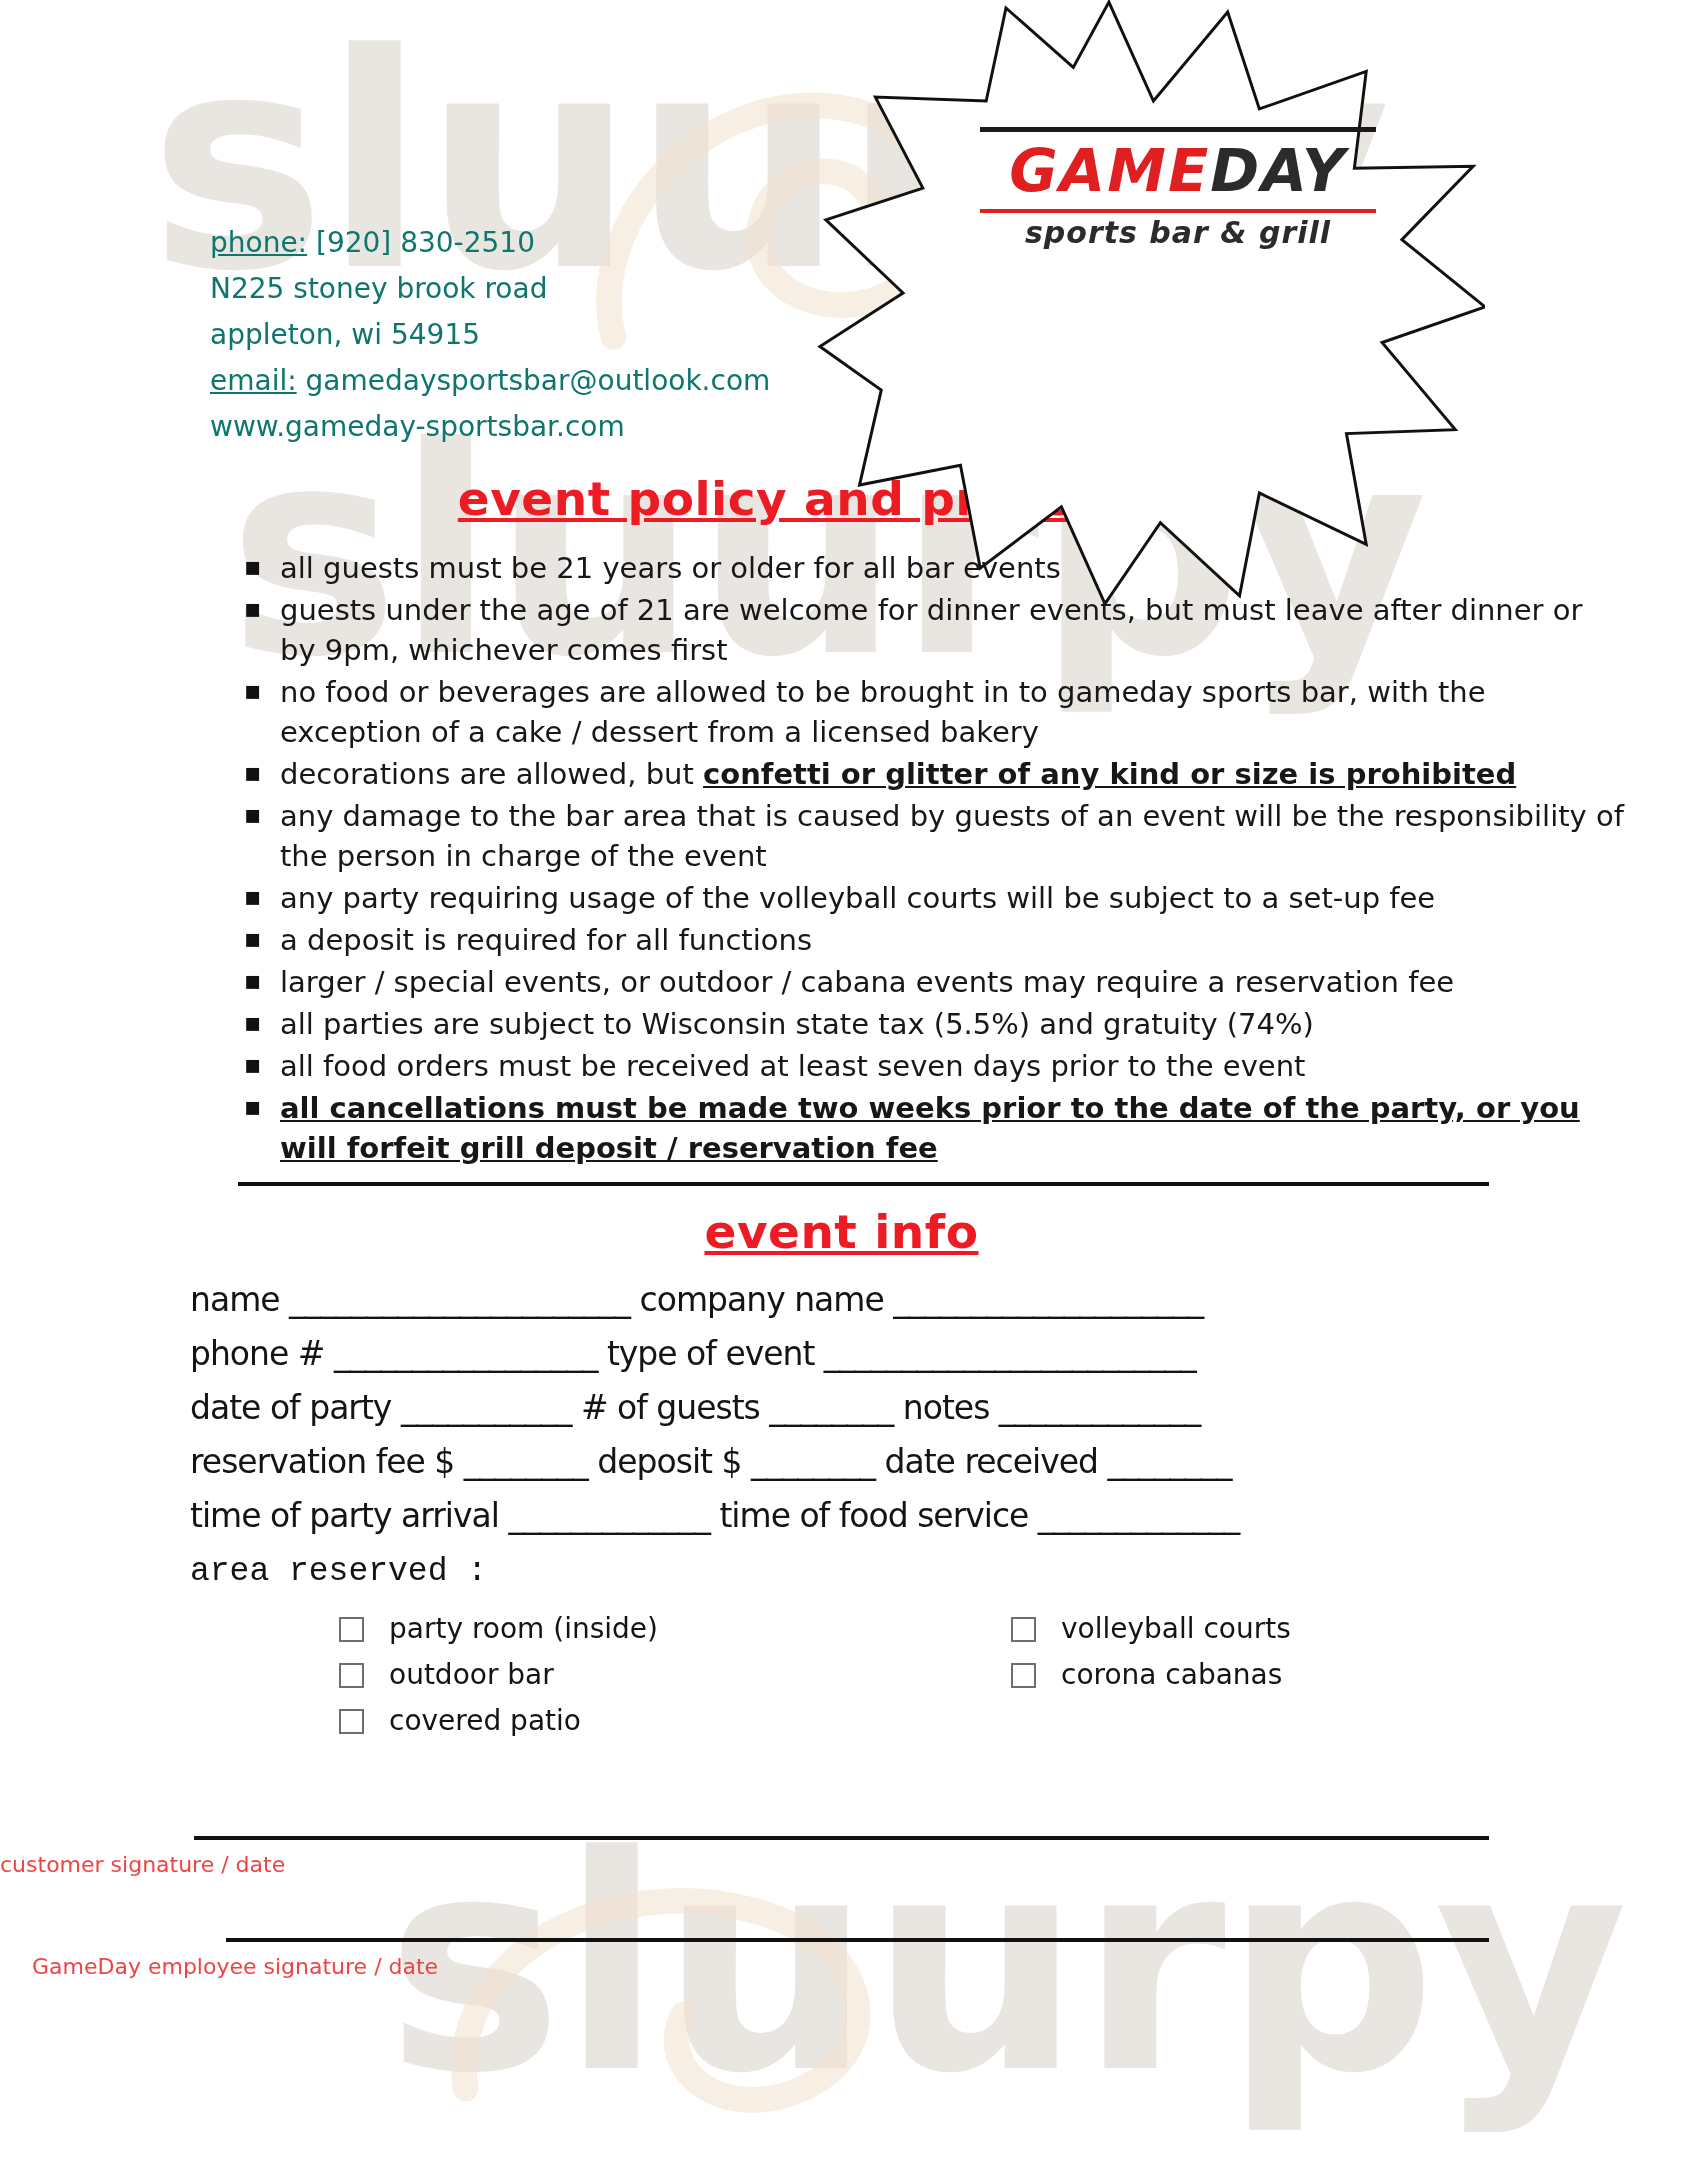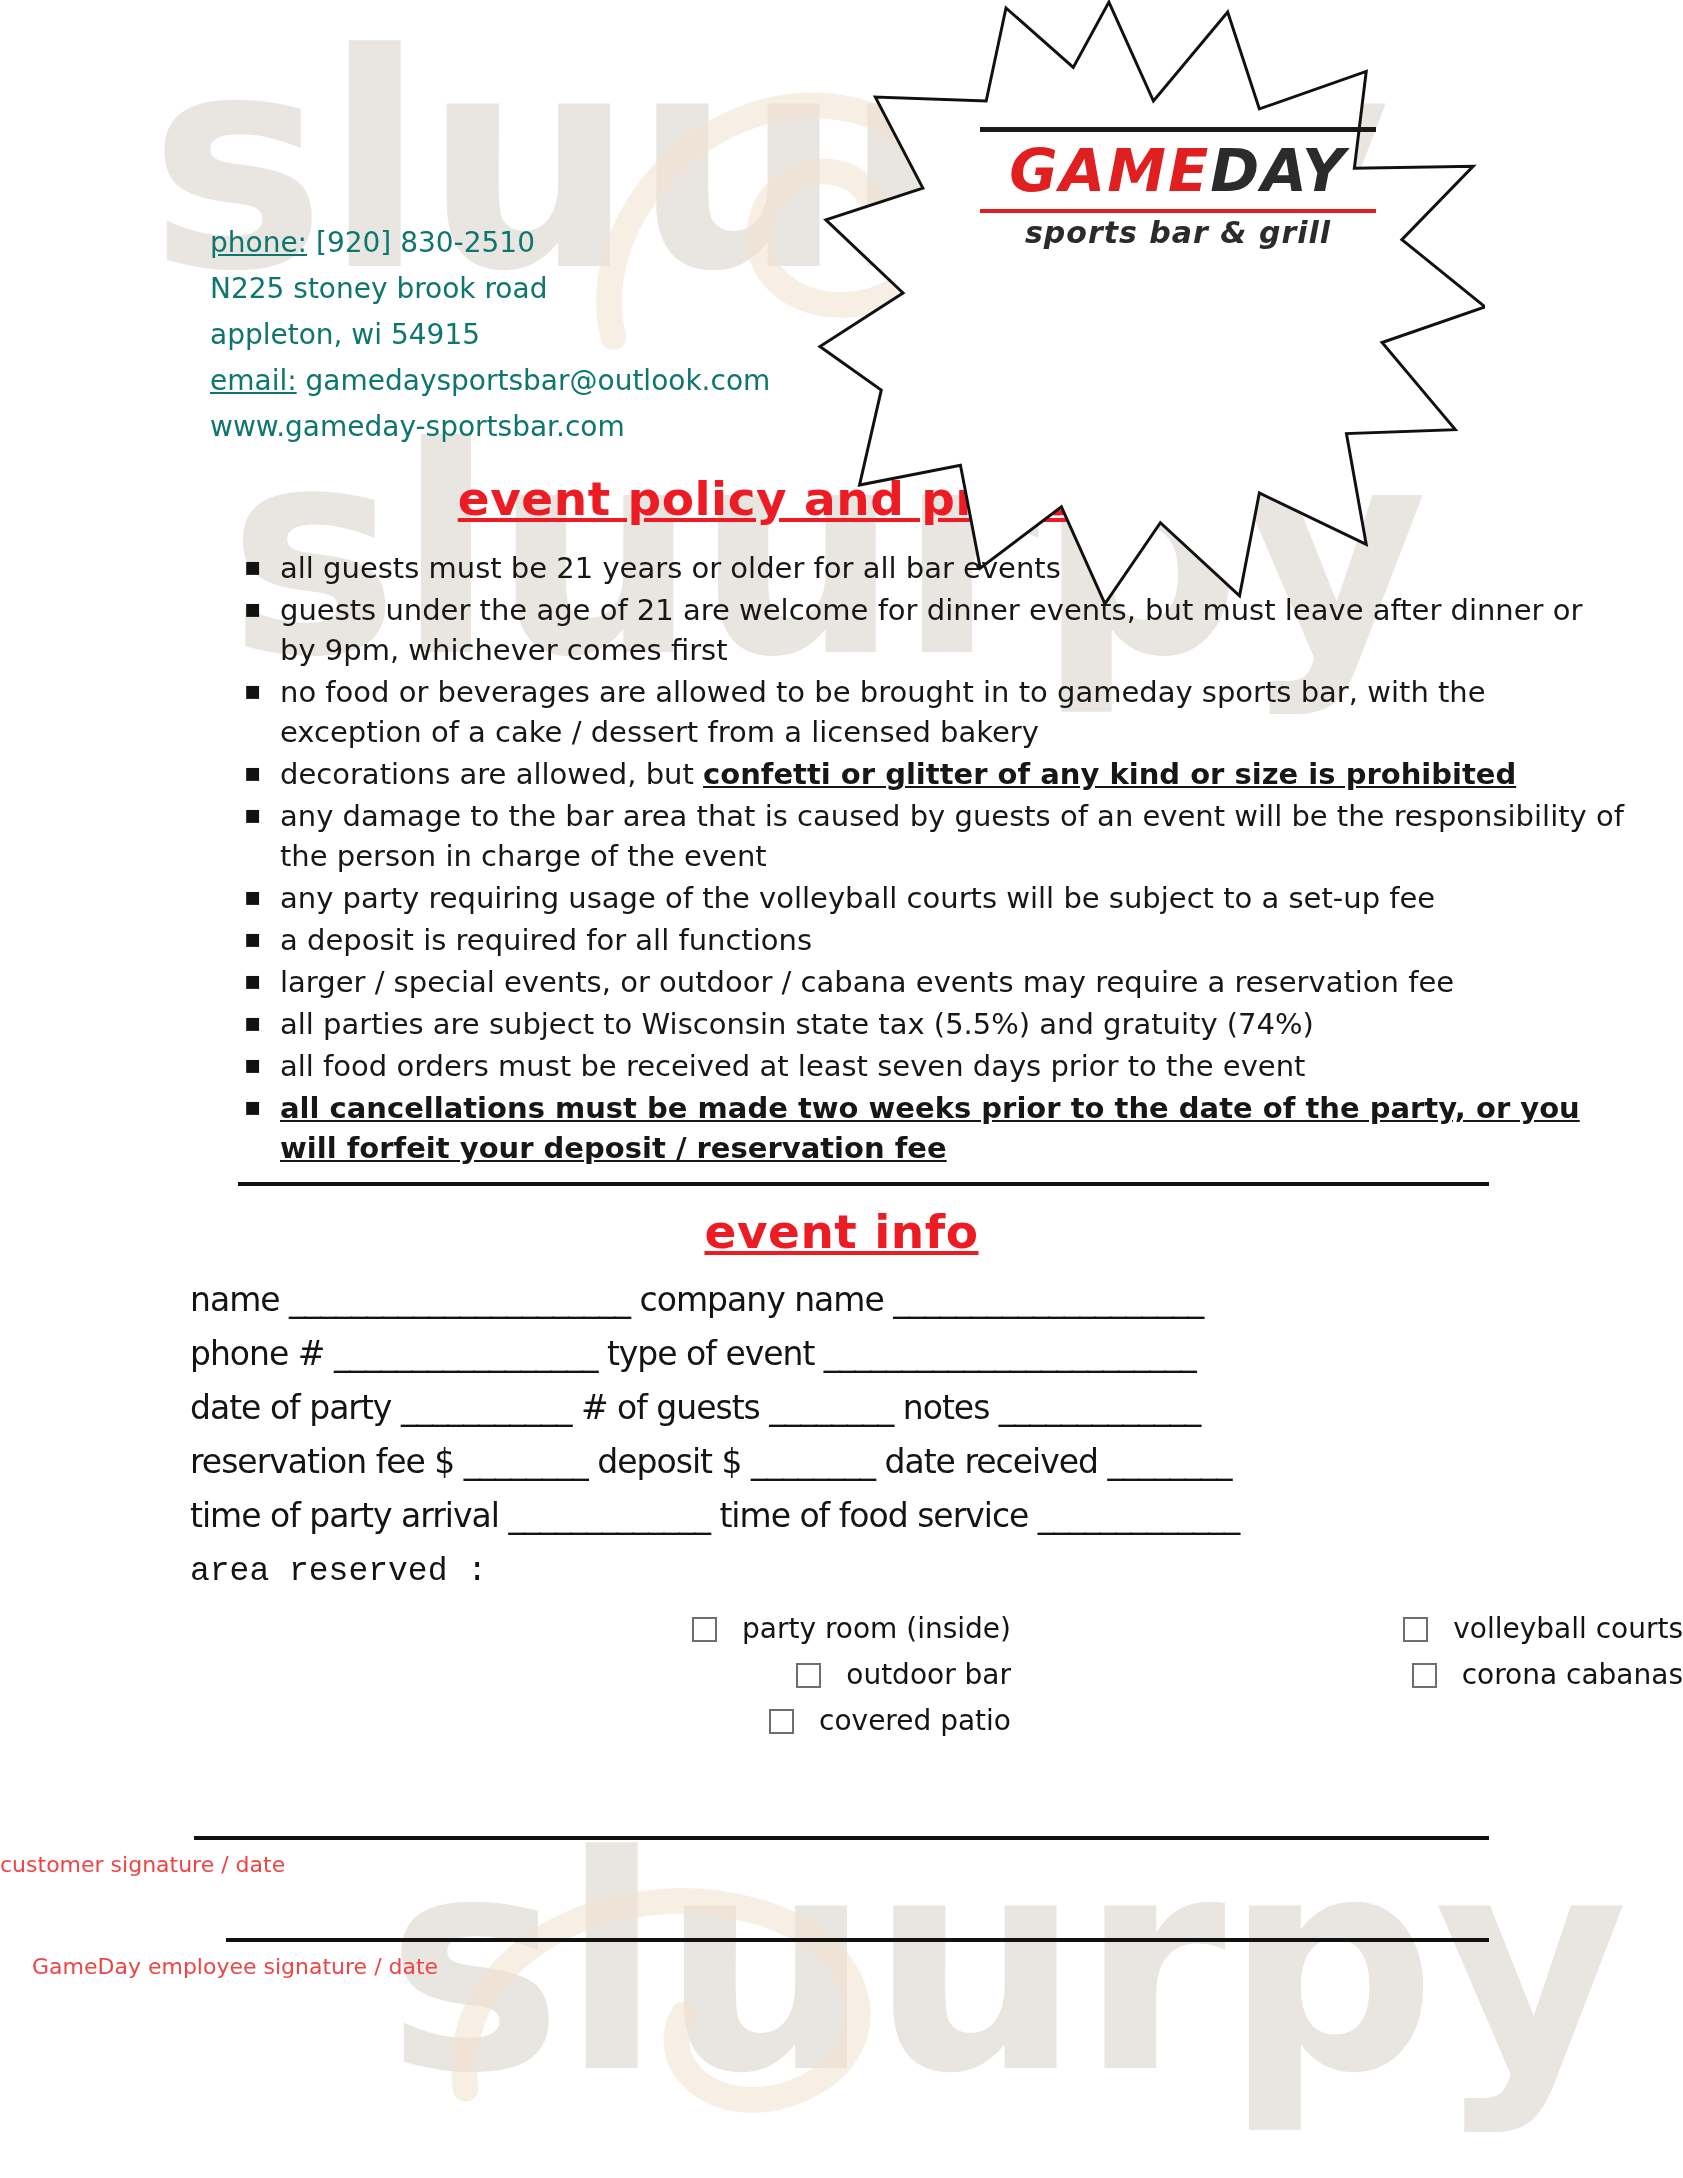--- a/index.html
+++ b/index.html
@@ -173,21 +173,20 @@
     padding-left: 149px;
     margin-top: 8px;
   }
   .checkcol { width: 673px; }
   .checkrow {
     display: flex;
     align-items: center;
     font-size: 28px;
     line-height: 44px;
     margin-bottom: 2px;
-    justify-content: flex-end;
   }
   .box {
     width: 21px;
     height: 21px;
     border: 2px solid #6e6e6e;
     margin-right: 25px;
     flex: 0 0 auto;
   }
 
   
@@ -255,21 +254,21 @@
     <li>all guests must be 21 years or older for all bar events</li>
     <li>guests under the age of 21 are welcome for dinner events, but must leave after dinner or by 9pm, whichever comes first</li>
     <li>no food or beverages are allowed to be brought in to gameday sports bar, with the exception of a cake / dessert from a licensed bakery</li>
     <li><span>decorations are allowed, but </span><b>confetti or glitter of any kind or size is prohibited</b></li>
     <li>any damage to the bar area that is caused by guests of an event will be the responsibility of the person in charge of the event</li>
     <li>any party requiring usage of the volleyball courts will be subject to a set-up fee</li>
     <li>a deposit is required for all functions</li>
     <li>larger / special events, or outdoor / cabana events may require a reservation fee</li>
     <li>all parties are subject to Wisconsin state tax (5.5%) and gratuity (74%)</li>
     <li>all food orders must be received at least seven days prior to the event</li>
-    <li class="strong">all cancellations must be made two weeks prior to the date of the party, or you will forfeit your deposit / reservation fee</li>
+    <li class="strong">all cancellations must be made two weeks prior to the date of the party, or you will forfeit grill deposit / reservation fee</li>
   </ul>
 
   <div class="divider"></div>
 
   <h1 id="eventinfo-title" class="section-title">event info</h1>
 
   <div class="form">
     <div class="form-row blank">name ______________________  company name ____________________</div>
     <div class="form-row blank">phone # _________________  type of event ________________________</div>
     <div class="form-row blank">date of party ___________  # of guests ________  notes _____________</div>

